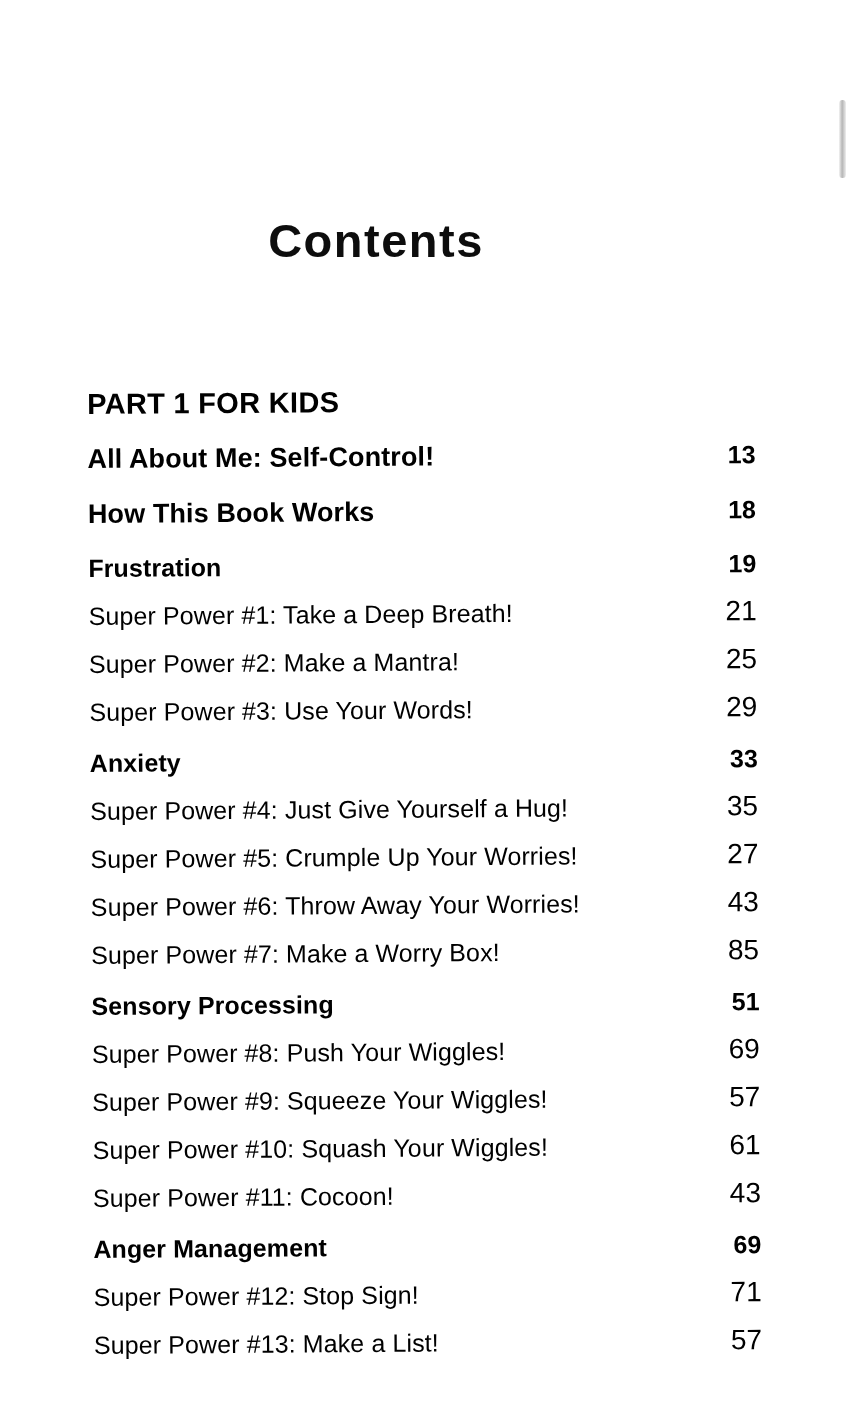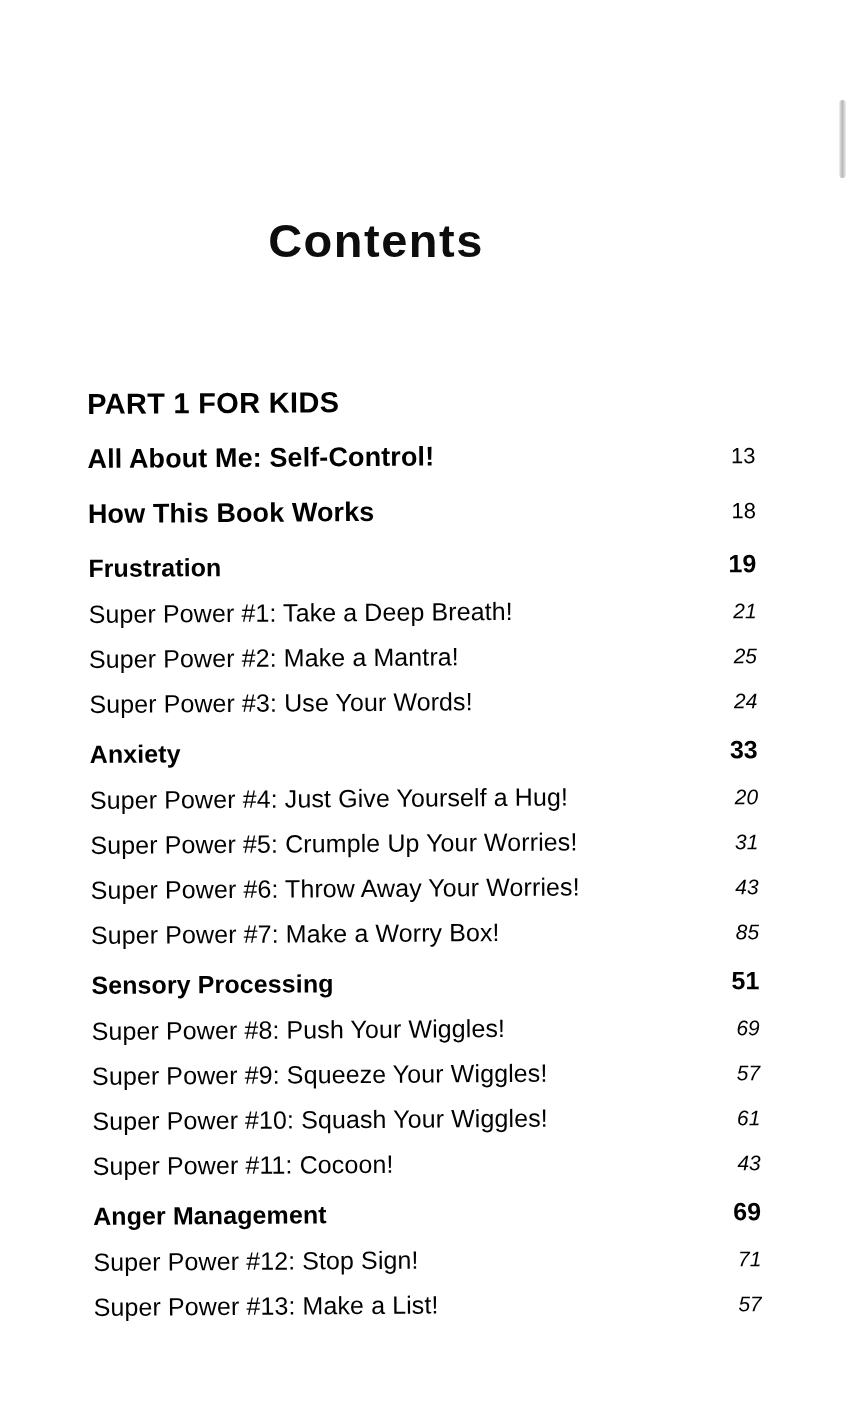--- a/index.html
+++ b/index.html
@@ -92,22 +92,22 @@
   }
 
   
   .major-row { margin-bottom: 24px; }
   .major-row .toc-label {
     font-size: 27px;
     font-weight: 700;
     letter-spacing: 0.1px;
   }
   .major-row .toc-page {
-    font-size: 22px;
-    font-weight: 400;
+    font-size: 25px;
+    font-weight: 700;
   }
 
   
   .section-row { margin-bottom: 17px; }
   .section-row .toc-label {
     font-size: 25px;
     font-weight: 700;
     letter-spacing: 0.1px;
   }
   .section-row .toc-page {
@@ -116,23 +116,22 @@
   }
 
   
   .entry-row { margin-bottom: 16px; }
   .entry-row .toc-label {
     font-size: 25px;
     font-weight: 400;
     letter-spacing: 0.1px;
   }
   .entry-row .toc-page {
-    font-size: 21px;
+    font-size: 28px;
     font-weight: 400;
-    font-style: italic;
   }
 
   
   .group-gap { margin-top: 21px; }
   .part-gap  { margin-top: 10px; }
 </style>
 </head>
 <body>
 
 <div id="page">
@@ -163,34 +162,34 @@
     <div class="toc-row entry-row">
       <span class="toc-label">Super Power #1: Take a Deep Breath!</span>
       <span class="toc-page">21</span>
     </div>
     <div class="toc-row entry-row">
       <span class="toc-label">Super Power #2: Make a Mantra!</span>
       <span class="toc-page">25</span>
     </div>
     <div class="toc-row entry-row">
       <span class="toc-label">Super Power #3: Use Your Words!</span>
-      <span class="toc-page">24</span>
+      <span class="toc-page">29</span>
     </div>
 
     <div class="toc-row section-row group-gap">
       <span class="toc-label">Anxiety</span>
       <span class="toc-page">33</span>
     </div>
     <div class="toc-row entry-row">
       <span class="toc-label">Super Power #4: Just Give Yourself a Hug!</span>
-      <span class="toc-page">20</span>
+      <span class="toc-page">35</span>
     </div>
     <div class="toc-row entry-row">
       <span class="toc-label">Super Power #5: Crumple Up Your Worries!</span>
-      <span class="toc-page">31</span>
+      <span class="toc-page">27</span>
     </div>
     <div class="toc-row entry-row">
       <span class="toc-label">Super Power #6: Throw Away Your Worries!</span>
       <span class="toc-page">43</span>
     </div>
     <div class="toc-row entry-row">
       <span class="toc-label">Super Power #7: Make a Worry Box!</span>
       <span class="toc-page">85</span>
     </div>
 

